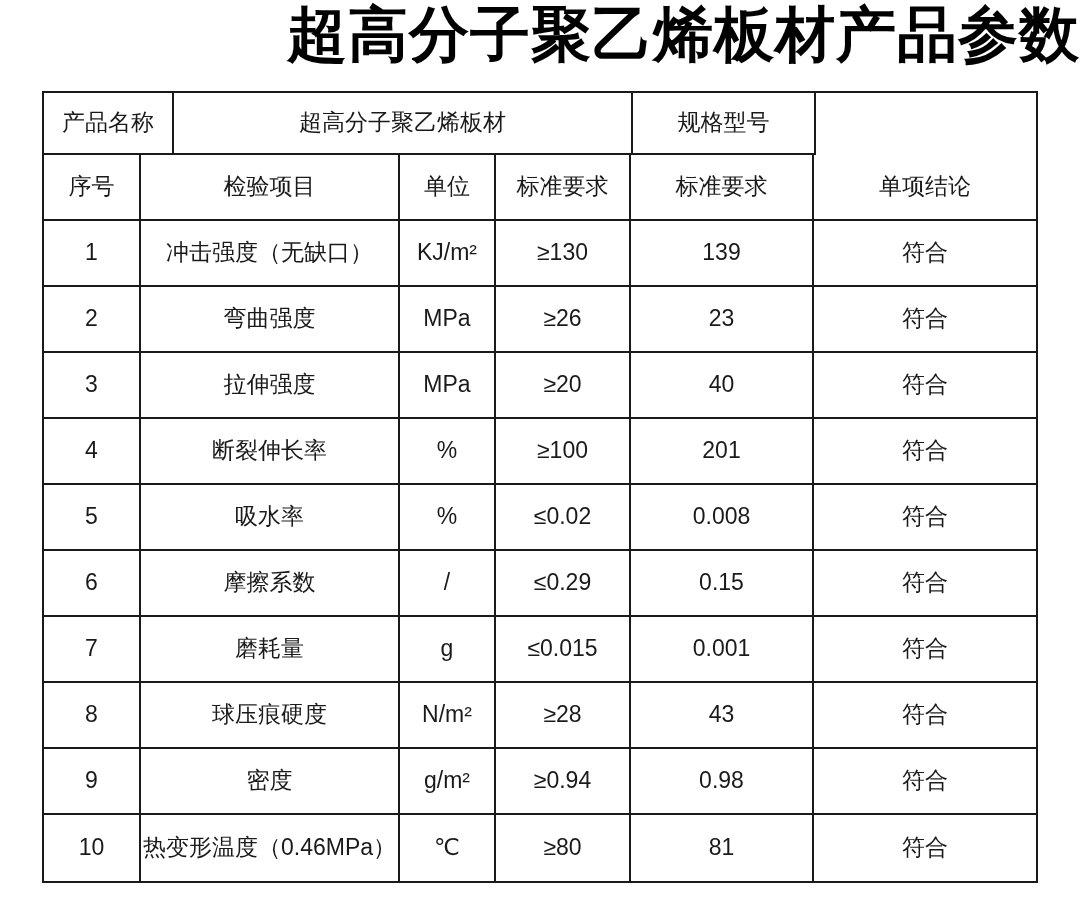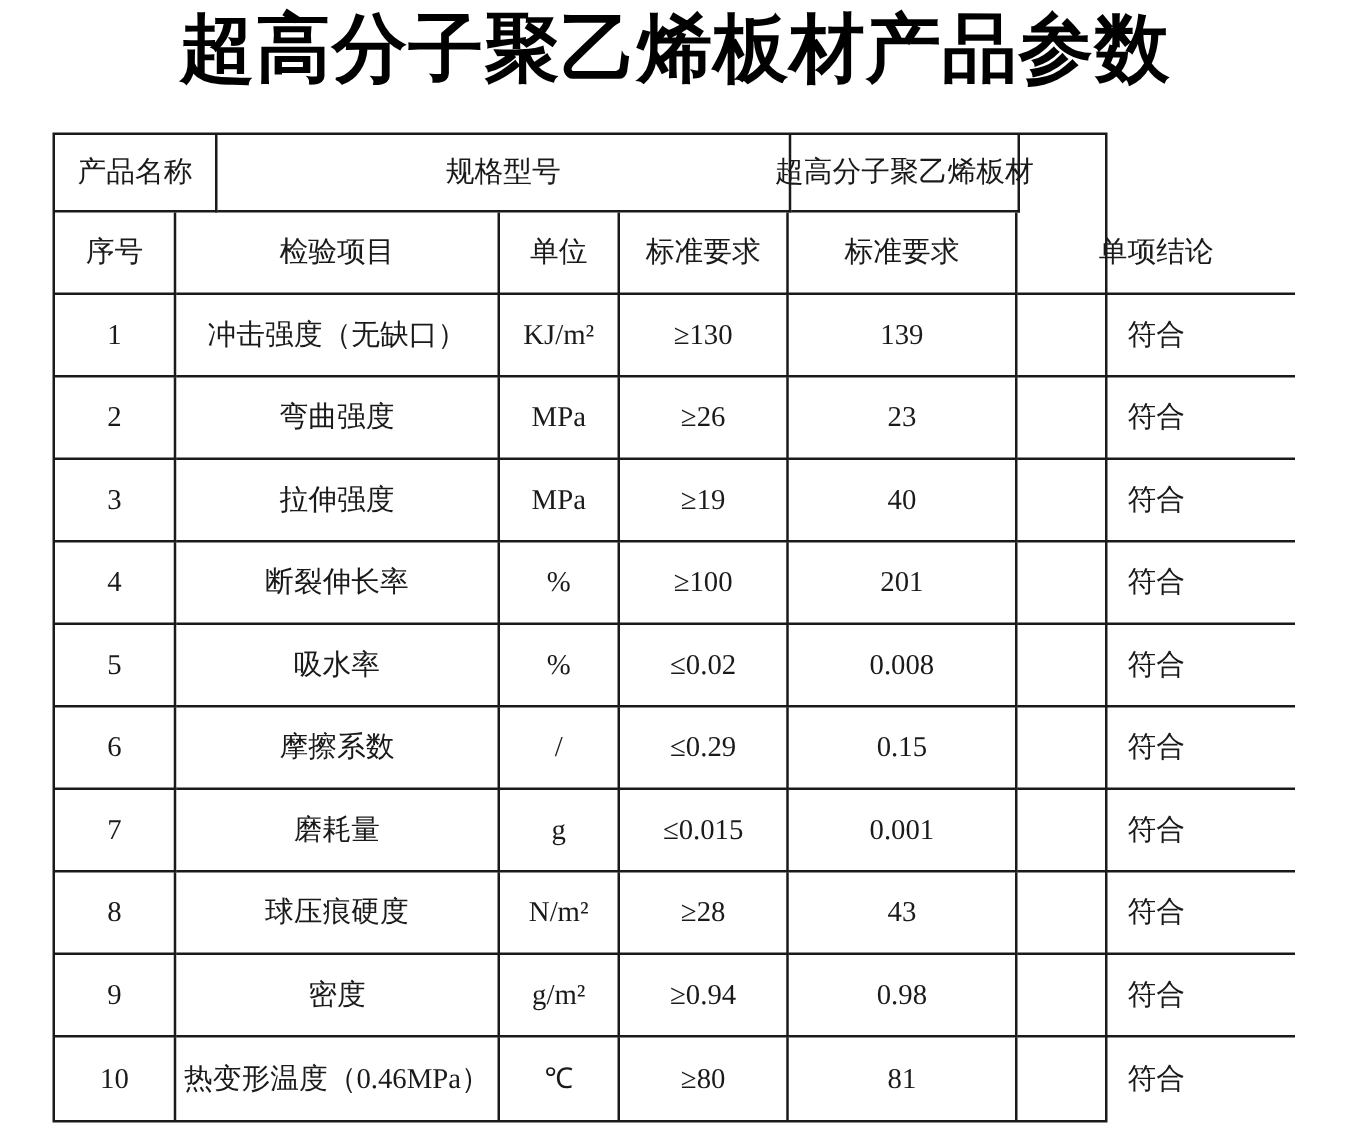--- a/index.html
+++ b/index.html
@@ -13,35 +13,35 @@
     position: relative;
     width: 1080px;
     height: 912px;
     background: var(--bg);
     color: var(--text);
     font-family: "Liberation Sans", "DejaVu Sans", sans-serif;
     overflow: hidden;
   }
   .title {
     padding-top: 6px;
-    text-align: center;
+    text-align: right;
     font-size: 60px;
     line-height: 1.1;
     font-weight: 900;
     color: #000000;
     letter-spacing: 1px;
+    font-family: Liberation Mono, monospace;
   }
   .table-wrap {
     position: absolute;
     left: 42px;
-    top: 106px;
-    width: 844px;
+    top: 91px;
+    width: 996px;
     border: 2px solid var(--border);
     background: var(--bg);
-    font-family: Liberation Serif, serif;
   }
   .grid-a {
     display: grid;
     grid-template-columns: 130px 459px 183px 220px;
     grid-auto-rows: 62px;
   }
   .grid-b {
     display: grid;
     grid-template-columns: 97px 259px 96px 135px 183px 222px;
     grid-auto-rows: 66px;
@@ -66,37 +66,37 @@
 <body>
 
 <div class="page">
 
   <div class="title">超高分子聚乙烯板材产品参数</div>
 
   <div class="table-wrap">
 
     <div class="grid-a">
       <div class="c">产品名称</div>
+      <div class="c">超高分子聚乙烯板材</div>
       <div class="c">规格型号</div>
-      <div class="c">超高分子聚乙烯板材</div>
     </div>
 
     <div class="grid-b">
       <div class="row">
         <div class="c">序号</div>
         <div class="c">检验项目</div>
         <div class="c">单位</div>
         <div class="c">标准要求</div>
         <div class="c">标准要求</div>
         <div class="c last-col">单项结论</div>
       </div>
 
     <div class="row"><div class="c">1</div><div class="c">冲击强度（无缺口）</div><div class="c">KJ/m²</div><div class="c">≥130</div><div class="c">139</div><div class="c last-col">符合</div></div>
         <div class="row"><div class="c">2</div><div class="c">弯曲强度</div><div class="c">MPa</div><div class="c">≥26</div><div class="c">23</div><div class="c last-col">符合</div></div>
-        <div class="row"><div class="c">3</div><div class="c">拉伸强度</div><div class="c">MPa</div><div class="c">≥19</div><div class="c">40</div><div class="c last-col">符合</div></div>
+        <div class="row"><div class="c">3</div><div class="c">拉伸强度</div><div class="c">MPa</div><div class="c">≥20</div><div class="c">40</div><div class="c last-col">符合</div></div>
         <div class="row"><div class="c">4</div><div class="c">断裂伸长率</div><div class="c">%</div><div class="c">≥100</div><div class="c">201</div><div class="c last-col">符合</div></div>
         <div class="row"><div class="c">5</div><div class="c">吸水率</div><div class="c">%</div><div class="c">≤0.02</div><div class="c">0.008</div><div class="c last-col">符合</div></div>
         <div class="row"><div class="c">6</div><div class="c">摩擦系数</div><div class="c">/</div><div class="c">≤0.29</div><div class="c">0.15</div><div class="c last-col">符合</div></div>
         <div class="row"><div class="c">7</div><div class="c">磨耗量</div><div class="c">g</div><div class="c">≤0.015</div><div class="c">0.001</div><div class="c last-col">符合</div></div>
         <div class="row"><div class="c">8</div><div class="c">球压痕硬度</div><div class="c">N/m²</div><div class="c">≥28</div><div class="c">43</div><div class="c last-col">符合</div></div>
         <div class="row"><div class="c">9</div><div class="c">密度</div><div class="c">g/m²</div><div class="c">≥0.94</div><div class="c">0.98</div><div class="c last-col">符合</div></div>
         <div class="row"><div class="c last-row">10</div><div class="c last-row">热变形温度（0.46MPa）</div><div class="c last-row">℃</div><div class="c last-row">≥80</div><div class="c last-row">81</div><div class="c last-col last-row">符合</div></div>
       </div>
 
   </div>

